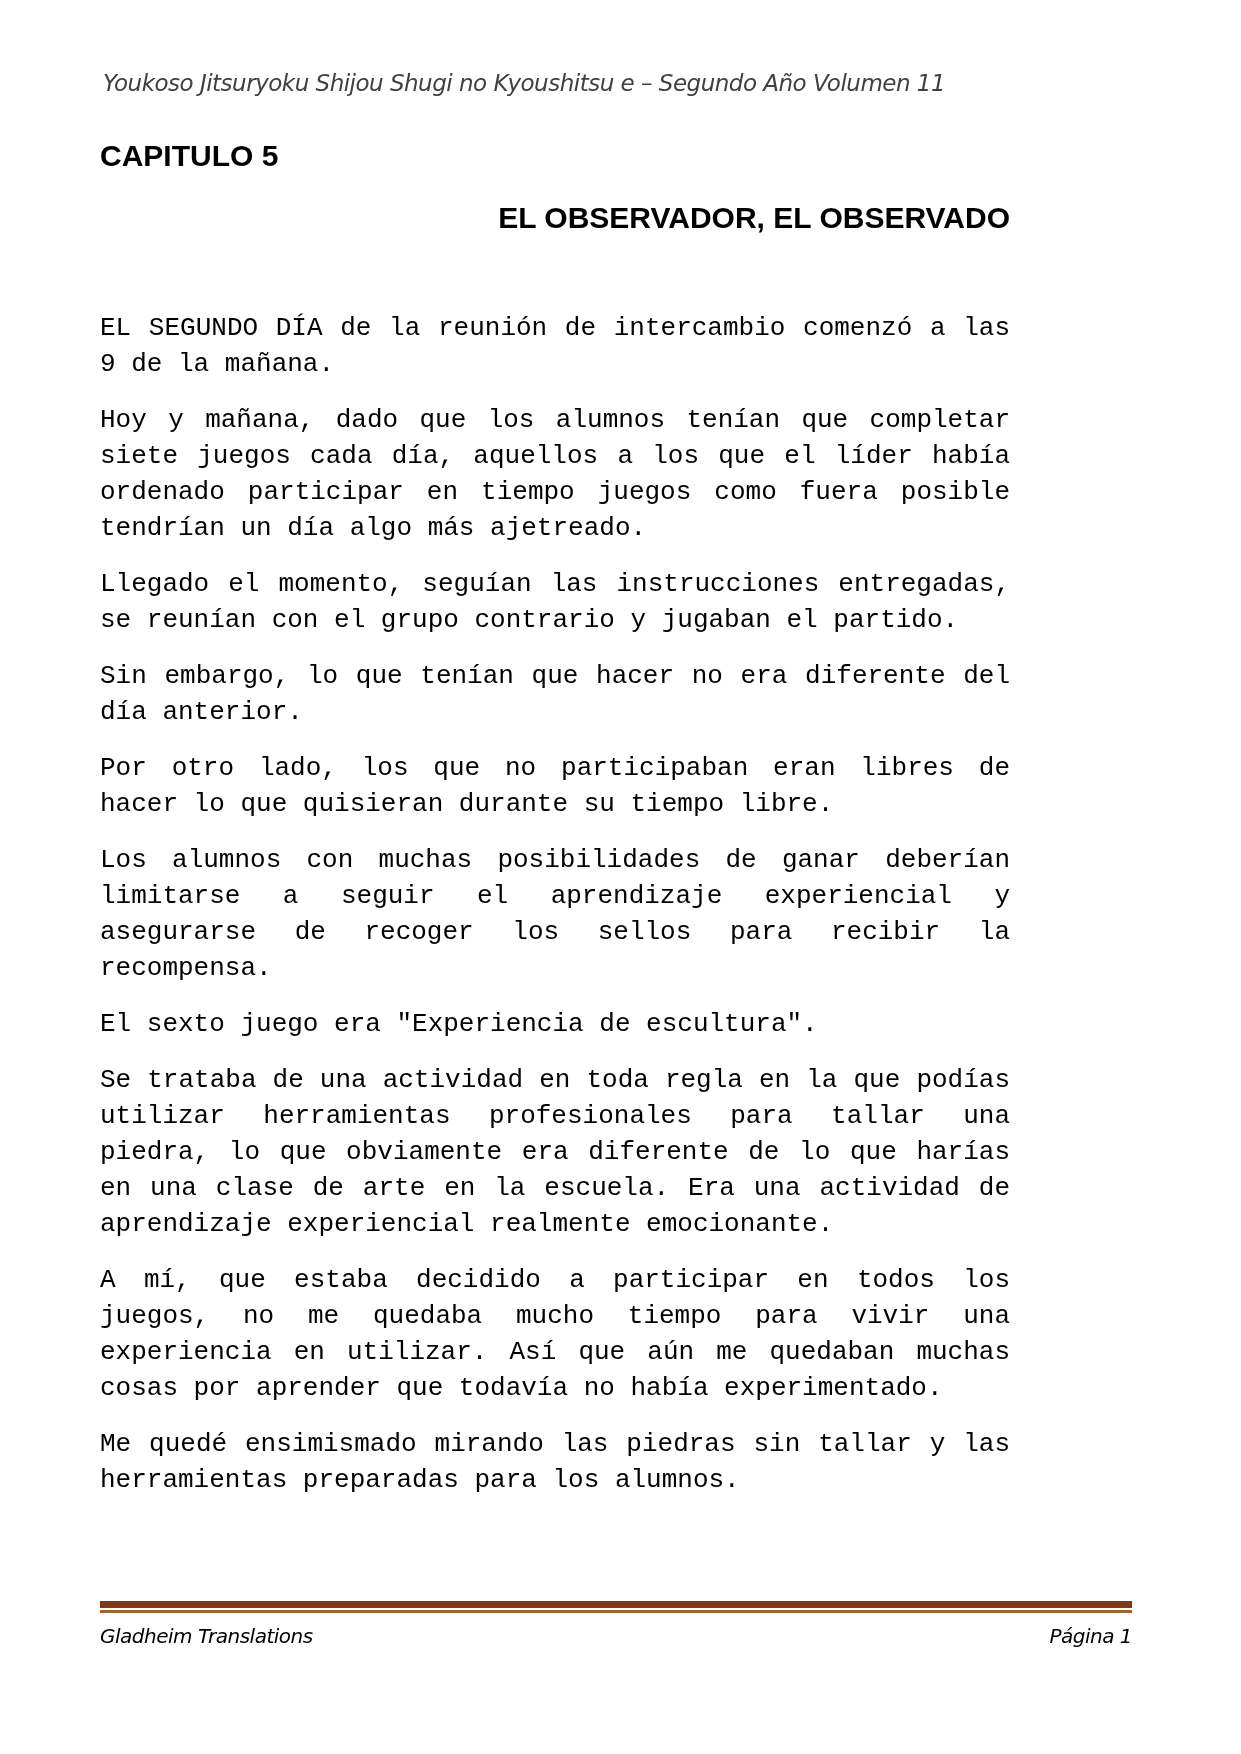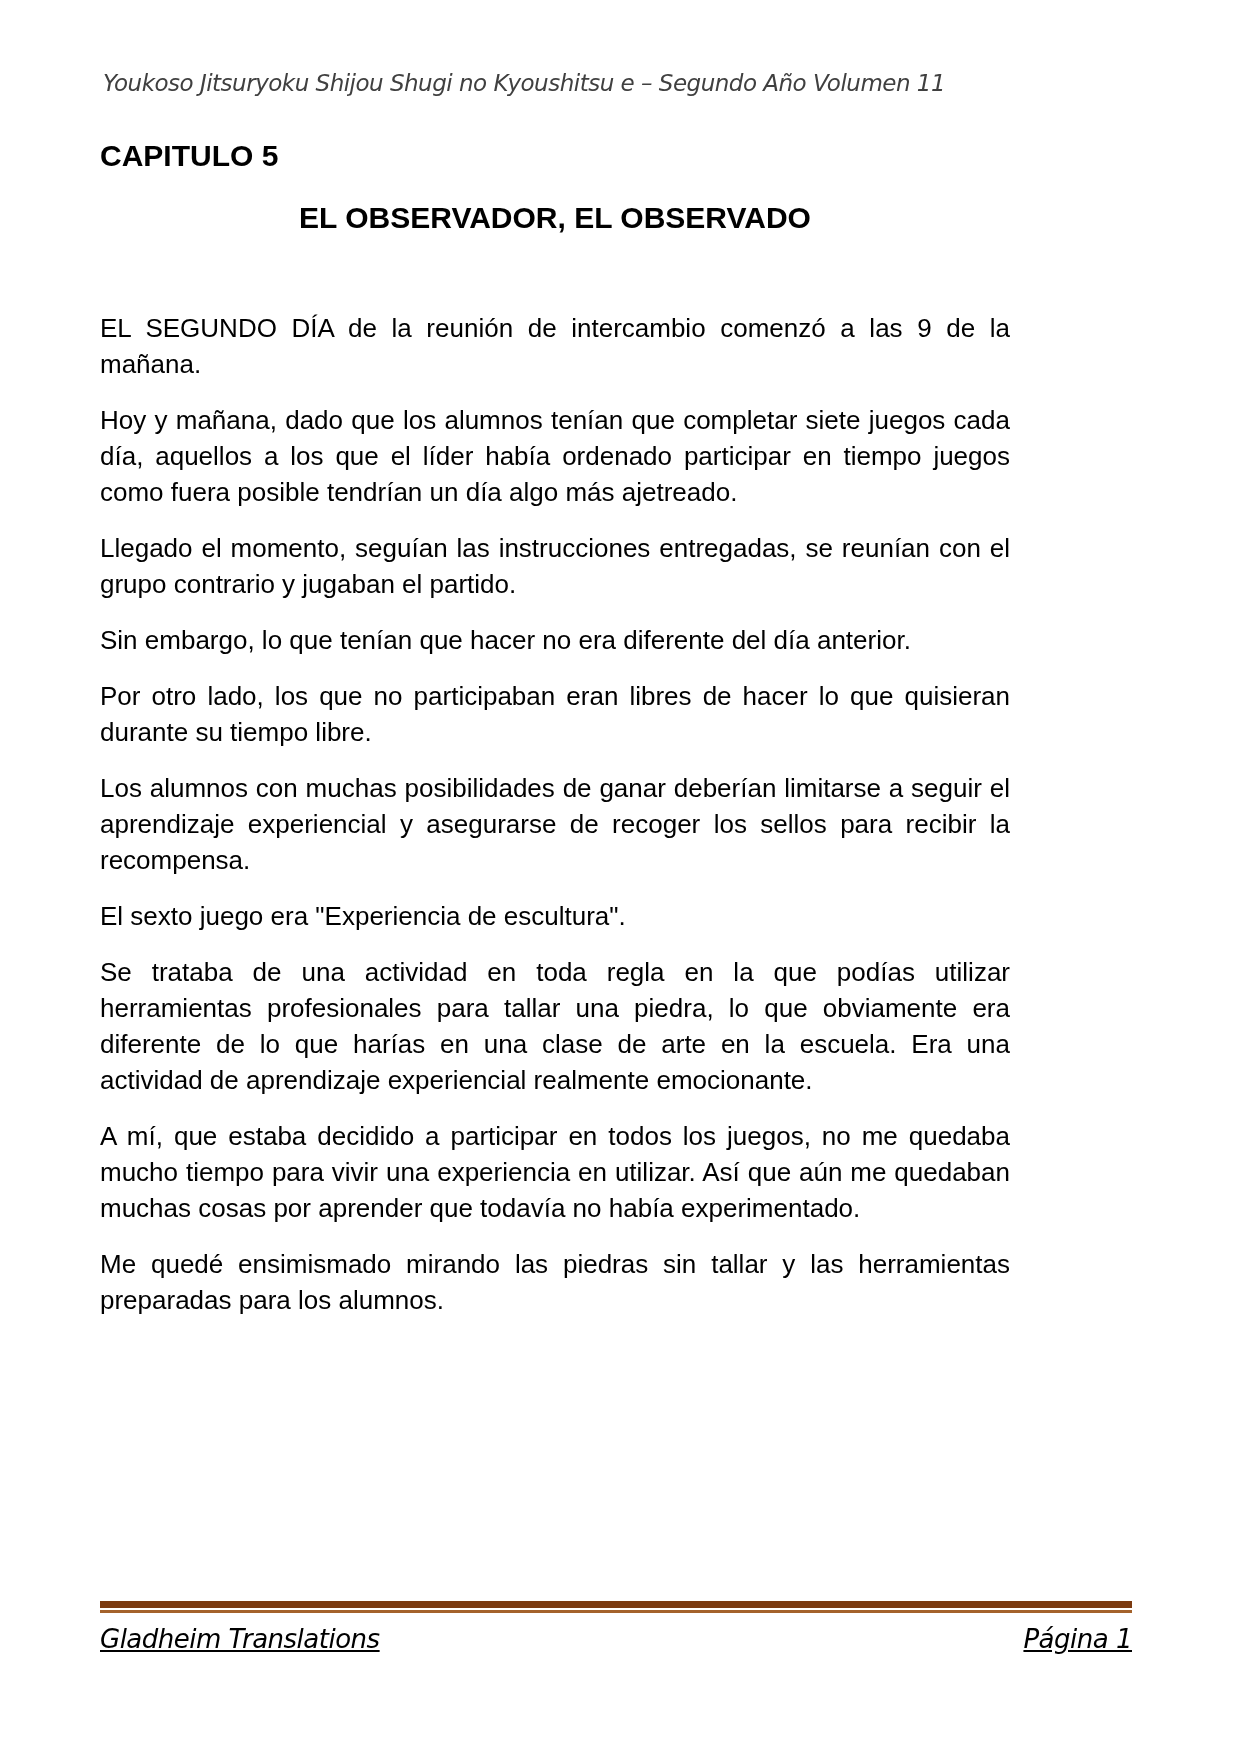--- a/index.html
+++ b/index.html
@@ -45,28 +45,29 @@
     font-size: 30px;
     line-height: 36px;
     font-weight: bold;
     text-align: left;
   }
   .chapter-subtitle {
     margin: 26px 0 74px 0;
     font-size: 30px;
     line-height: 36px;
     font-weight: bold;
-    text-align: center;
+    text-align: right;
   }
   .paragraphs p {
     margin: 0 0 20px 0;
     font-size: 26px;
     line-height: 36px;
     text-align: justify;
     text-justify: inter-word;
+    font-family: Liberation Mono, monospace;
   }
   
   .footer-rule {
     position: absolute;
     left: 100px;
     top: 1601px;
     width: 1032px;
   }
   .rule-thick {
     height: 7px;
@@ -80,23 +81,22 @@
   .doc-footer {
     position: absolute;
     left: 100px;
     top: 1624px;
     width: 1032px;
     display: flex;
     justify-content: space-between;
     align-items: baseline;
   }
   .footer-text {
-    font-size: 26px;
+    font-size: 20px;
     color: #000000;
-    text-decoration: underline;
   }
 </style>
 </head>
 <body>
 
 <div class="page">
 
   <div class="doc-header">
     <span class="script header-title">Youkoso Jitsuryoku Shijou Shugi no Kyoushitsu e  –  Segundo Año Volumen 11</span>
   </div>

